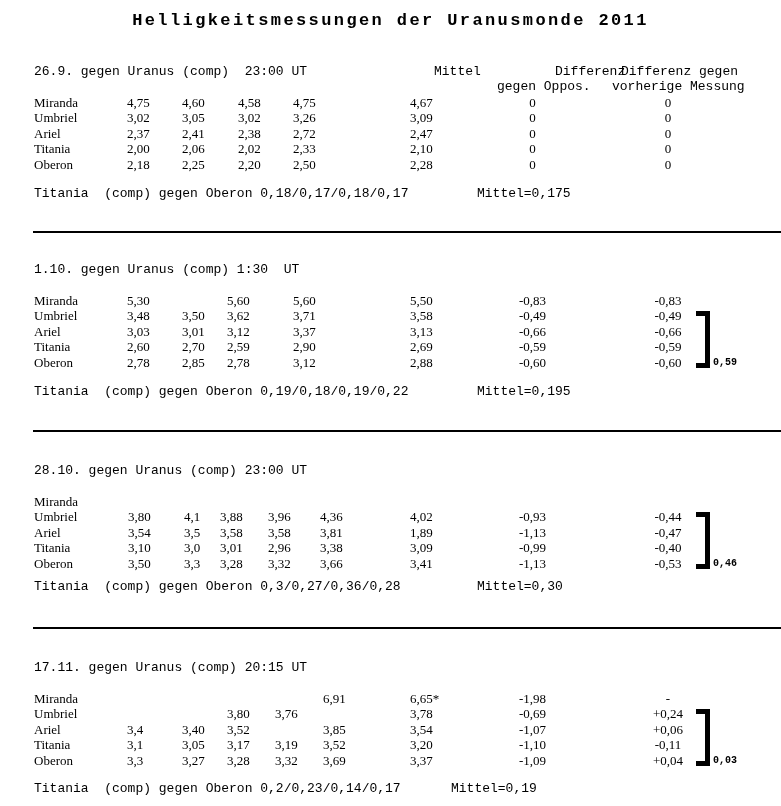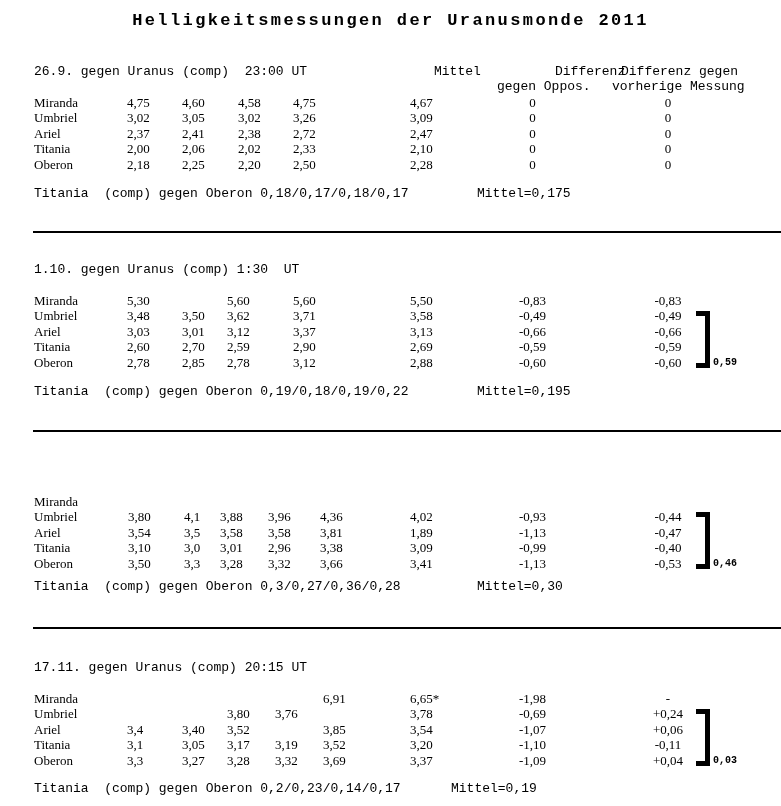--- a/index.html
+++ b/index.html
@@ -195,20 +195,21 @@
     <span class="bracket-label">0,59</span>
     <div class="sec-footer">
       <span class="f-left">Titania  (comp) gegen Oberon 0,19/0,18/0,19/0,22</span>
       <span class="f-mittel">Mittel=0,195</span>
     </div>
   </section>
 
   <div class="divider div2"></div>
 
   <section class="sec s3">
+    <div class="sec-header">28.10. gegen Uranus (comp) 23:00 UT</div>
     <div class="rows">
       <div class="row">
           <span class="cell c-name">Miranda</span>
           <span class="cell c1"></span>
           <span class="cell c2"></span>
           <span class="cell c3"></span>
           <span class="cell c4"></span>
           <span class="cell c5"></span>
           <span class="cell c-mittel"></span>
           <span class="cell c-d1"></span>

